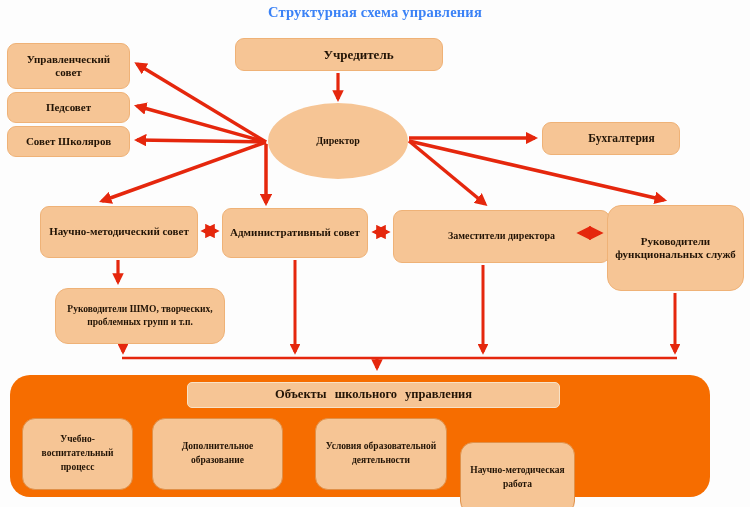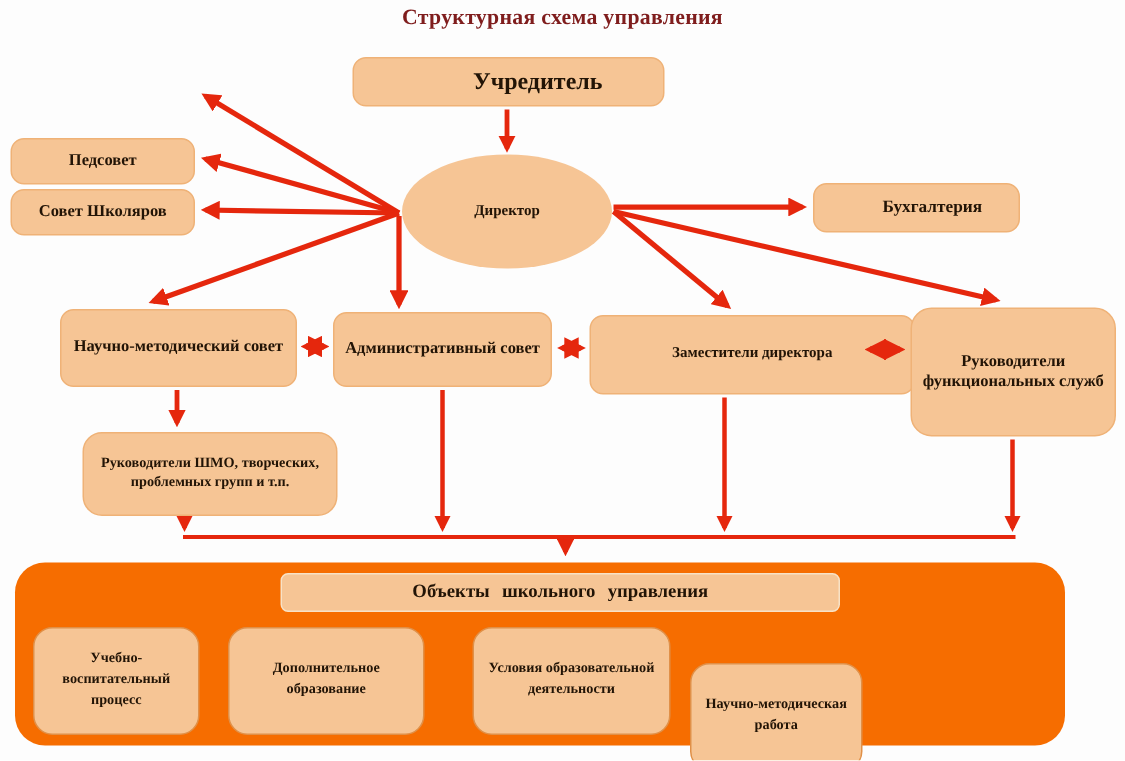--- a/index.html
+++ b/index.html
@@ -2,30 +2,30 @@
 <html><head>
 <meta charset="utf-8">
 <style>
   html,body{margin:0;padding:0;background:#fff;}
   #canvas{
     position:relative;width:750px;height:507px;background:#fdfdfd;
     font-family:"Liberation Serif","DejaVu Serif",serif;overflow:hidden;
   }
   .title{
     position:absolute;top:4px;left:0;width:100%;text-align:center;
-    font-size:14.5px;font-weight:bold;color:#7f1d1d;letter-spacing:.2px;
+    font-size:14.5px;font-weight:bold;color:#3b82f6;letter-spacing:.2px;
   }
   .box{
     position:absolute;background:#F6C595;border:1px solid #eFB277;
     border-radius:9px;display:flex;align-items:center;justify-content:center;
     text-align:center;font-weight:bold;color:#221406;box-sizing:border-box;
     padding:2px 5px;line-height:1.22;font-size:11px;
   }
   .ellipse{border-radius:50%;font-size:10px;border:none;}
-  .founder{font-size:16px;padding-left:44px;}
+  .founder{font-size:13px;padding-left:44px;}
   .small{font-size:9.5px;line-height:1.4;}
   .container{
     position:absolute;left:10px;top:375px;width:700px;height:122px;
     background:#F66D00;border-radius:20px;border:none;padding:0;
   }
   .obj-header{
     left:177px;top:7px;width:373px;height:26px;border-radius:5px;
     border:1.5px solid #f8e2c6;font-size:12.5px;word-spacing:5px;
   }
   .obj-item{
@@ -40,20 +40,21 @@
 <body>
 
 <div id="canvas">
 
   <div class="title">Структурная схема управления</div>
 
   <div class="box founder" style="left:235px;top:38px;width:208px;height:33px;">Учредитель</div>
 
   <div class="box ellipse" style="left:268px;top:103px;width:140px;height:76px;">Директор</div>
 
+  <div class="box" style="left:7px;top:43px;width:123px;height:46px;">Управленческий совет</div>
   <div class="box" style="left:7px;top:92px;width:123px;height:31px;">Педсовет</div>
   <div class="box" style="left:7px;top:126px;width:123px;height:31px;">Совет Школяров</div>
 
   <div class="box" style="left:542px;top:122px;width:138px;height:33px;font-size:11.5px;padding-left:26px;">Бухгалтерия</div>
 
   <div class="box" style="left:40px;top:206px;width:158px;height:52px;">Научно-методический совет</div>
   <div class="box" style="left:222px;top:208px;width:146px;height:50px;">Административный совет</div>
   <div class="box" style="left:393px;top:210px;width:217px;height:53px;font-size:10px;">Заместители директора</div>
   <div class="box" style="left:607px;top:205px;width:137px;height:86px;border-radius:14px;">Руководители функциональных служб</div>
 

